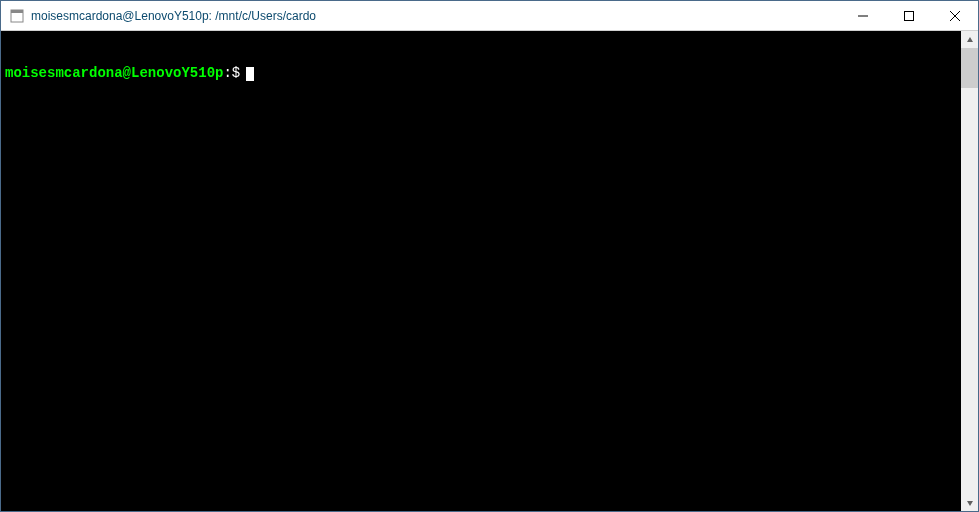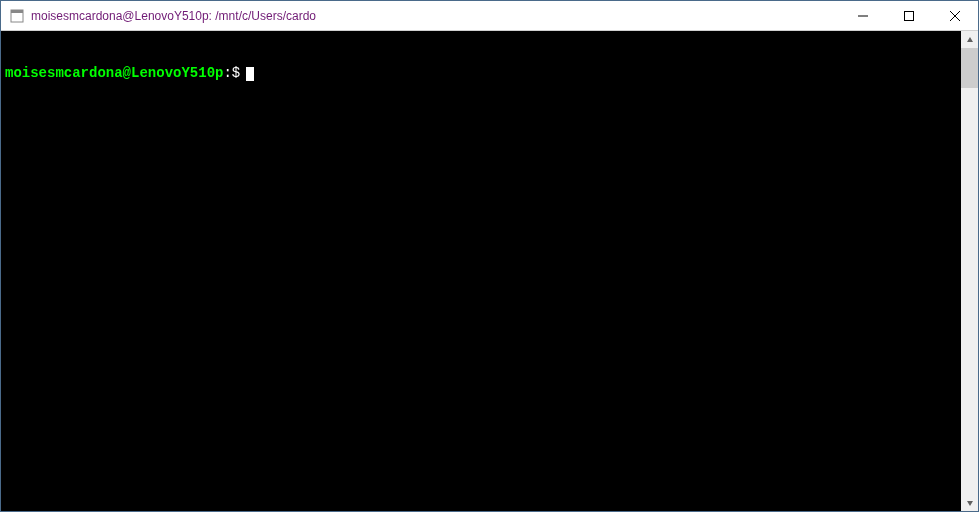--- a/index.html
+++ b/index.html
@@ -38,21 +38,21 @@
       align-items: center;
       justify-content: center;
     }
     .titlebar-icon svg {
       width: 14px;
       height: 14px;
     }
     .titlebar-title {
       flex: 1;
       font-size: 12px;
-      color: #701a75;
+      color: #0c4a6e;
       white-space: nowrap;
       overflow: hidden;
     }
     .titlebar-controls {
       display: flex;
       height: 100%;
     }
     .titlebar-btn {
       width: 46px;
       height: 100%;

